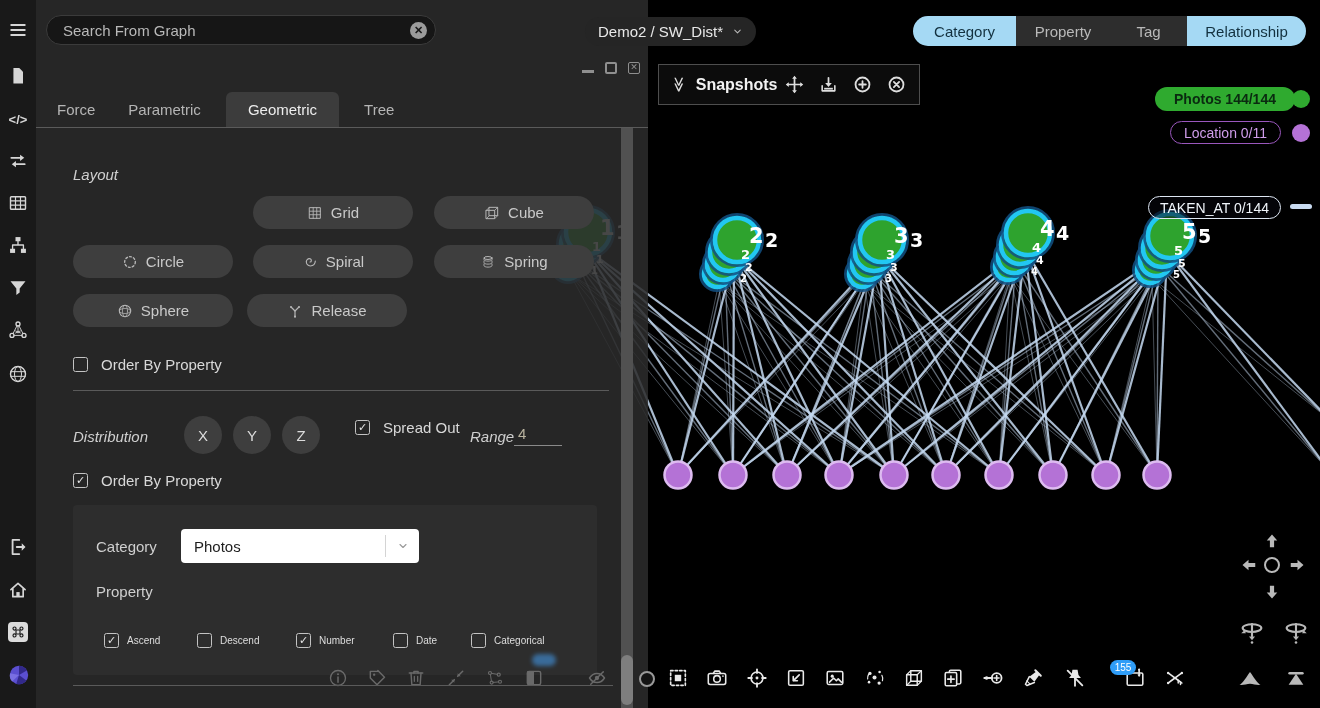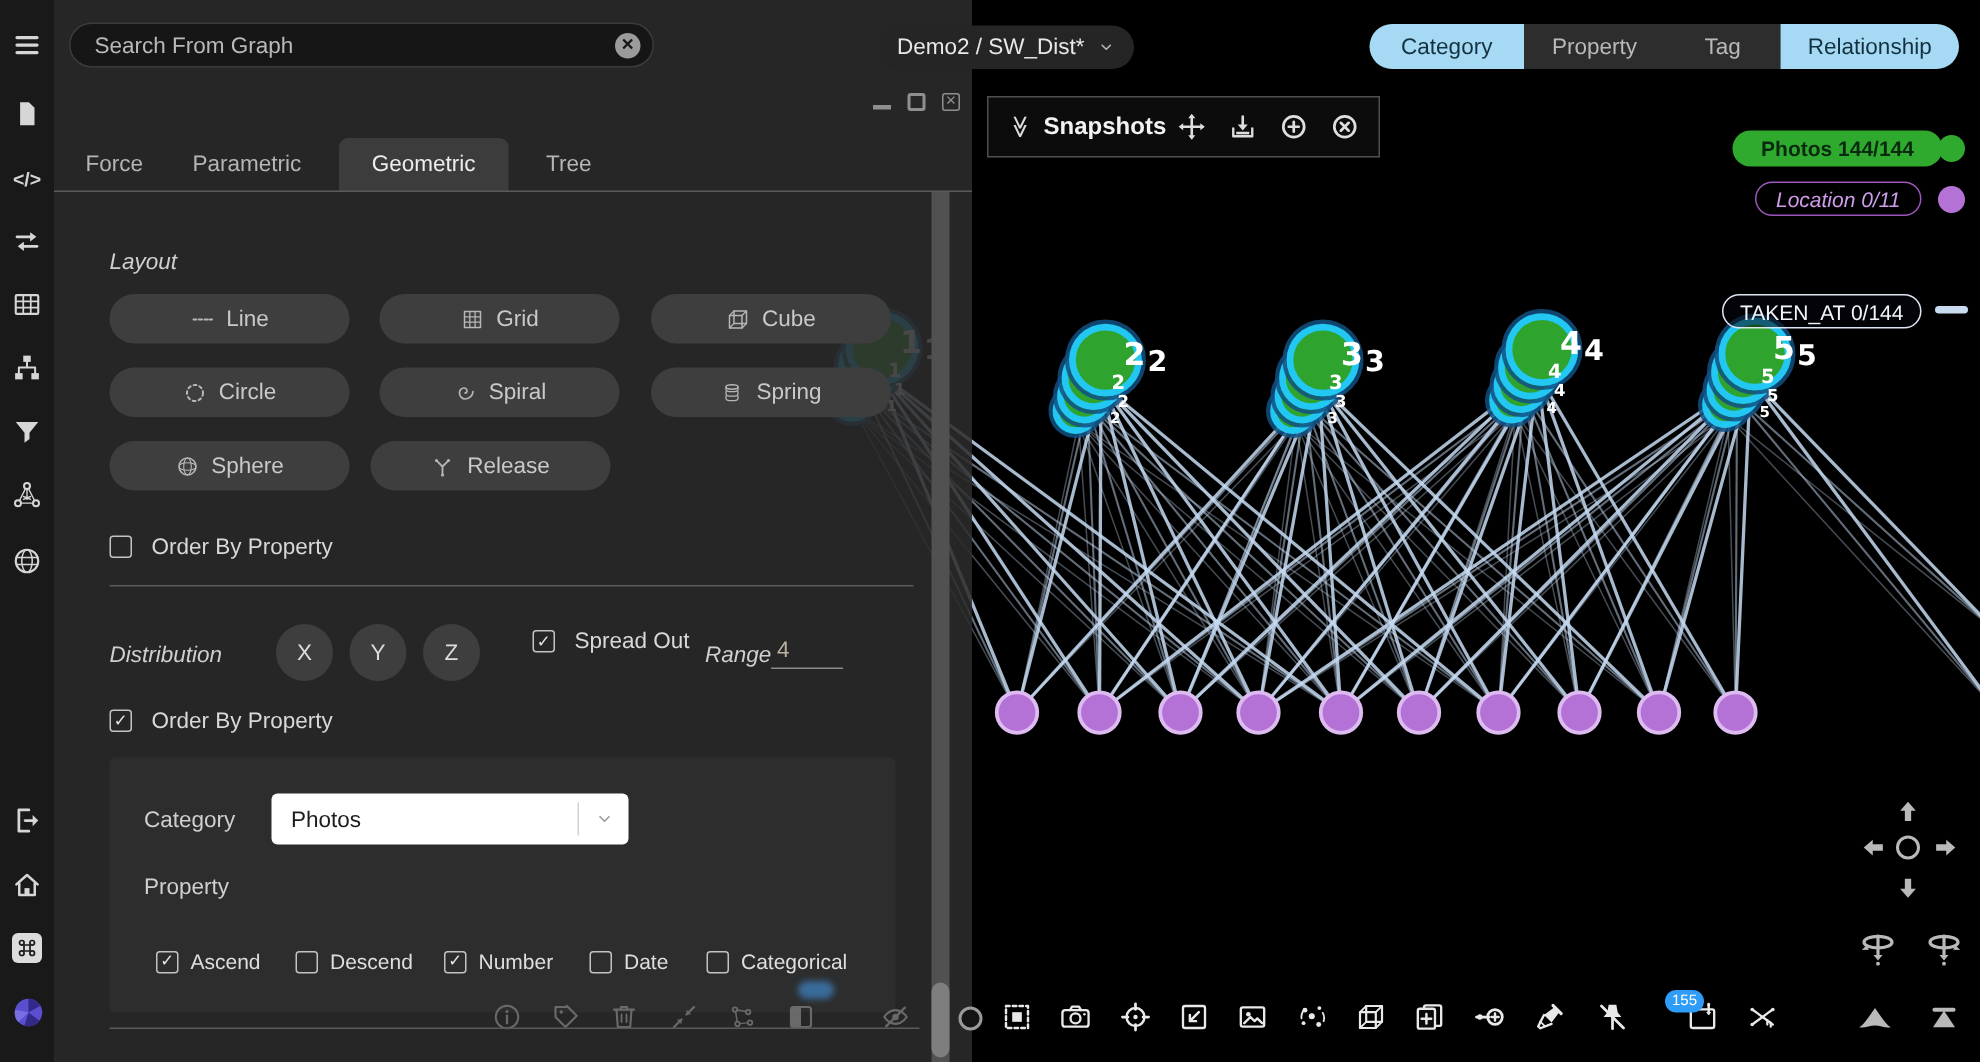--- a/index.html
+++ b/index.html
@@ -55,21 +55,21 @@
   .range-val{position:absolute;width:48px;color:#b9b39f;font-size:15px;border-bottom:1.5px solid #8a8a8a;
       padding:0 0 3px 4px;}
 
   .subpanel{position:absolute;left:37px;top:505px;width:524px;height:170px;background:#2d2d2d;border-radius:4px;}
   .sel-label{position:absolute;color:#cfcfcf;font-size:15px;}
   .select{position:absolute;width:238px;height:34px;background:#fff;border-radius:4px;display:flex;align-items:center;
       color:#1d1d1d;font-size:15px;padding-left:13px;cursor:pointer;}
   .select .chev{margin-left:auto;width:34px;height:22px;border-left:1px solid #d4d4d4;display:flex;
       align-items:center;justify-content:center;color:#999;}
   .select .chev svg{width:12px;height:12px;}
-  .opt{position:absolute;display:flex;align-items:center;gap:8px;color:#dedede;font-size:14px;}
+  .opt{position:absolute;display:flex;align-items:center;gap:8px;color:#dedede;font-size:10px;}
 
   .f-icon{position:absolute;width:20px;height:20px;color:#7a7a7a;opacity:.8;}
   .blur-badge{position:absolute;left:496px;top:654px;width:24px;height:12px;border-radius:7px;background:#3f86c8;
       filter:blur(2px);opacity:.7;}
   .scroll-track{position:absolute;left:585px;top:128px;width:12px;height:580px;background:#515151;}
   .scroll-thumb{position:absolute;left:585px;top:655px;width:12px;height:50px;background:#7e7e7e;border-radius:6px;cursor:pointer;}
   .handle-ring{position:absolute;left:603px;top:671px;width:16px;height:16px;border:2px solid #9a9a9a;
       border-radius:50%;background:#141414;cursor:pointer;}
 
   
@@ -83,21 +83,21 @@
   .snap{position:absolute;left:658px;top:64px;width:262px;height:41px;background:#0c0c0c;border:1px solid #4e4e4e;
       display:flex;align-items:center;padding:0 13px;z-index:20;}
   .snap-chev{transform:rotate(90deg);color:#ddd;font-size:15px;line-height:1;}
   .snap-title{margin-left:8px;color:#f2f2f2;font-size:16px;font-weight:bold;}
   .snap .icon{width:19px;height:19px;color:#dedede;cursor:pointer;}
   .snap .icon + .icon{margin-left:15px;}
   .snap .icon.first{margin-left:auto;}
 
   .pill{position:absolute;display:flex;align-items:center;justify-content:center;font-size:14px;border-radius:12px;z-index:20;}
   .pill.photos{left:1155px;top:87px;width:140px;height:24px;background:#2faa2f;color:#0a2a10;font-weight:bold;}
-  .pill.location{left:1170px;top:121px;width:111px;height:23px;border:1.5px solid #9a57bd;color:#cf9cea;font-style:italic;}
+  .pill.location{left:1170px;top:121px;width:111px;height:23px;border:1.5px solid #9a57bd;color:#cf9cea;}
   .pill.taken{left:1148px;top:196px;width:133px;height:23px;border:1.5px solid #dde6f2;color:#f0f5fb;
       background:rgba(8,8,14,0.55);z-index:6;}
   .dot{position:absolute;width:18px;height:18px;border-radius:50%;z-index:20;}
   .taken-dash{position:absolute;left:1290px;top:204px;width:22px;height:5px;background:#c9dbf1;border-radius:2.5px;z-index:6;}
 
   .tool{position:absolute;top:667px;width:22px;height:22px;color:#e9e9e9;z-index:20;cursor:pointer;}
   .badge155{position:absolute;left:1110px;top:660px;min-width:26px;height:15px;background:#2f9df7;border-radius:8px;
       color:#fff;font-size:10px;display:flex;align-items:center;justify-content:center;padding:0 4px;z-index:21;}
 
   .nav{position:absolute;width:18px;height:18px;color:#b9b9b9;z-index:20;cursor:pointer;}
@@ -414,28 +414,20 @@
     <div class="ptabs">
       <span class="ptab">Force</span>
       <span class="ptab">Parametric</span>
       <span class="ptab active">Geometric</span>
       <span class="ptab">Tree</span>
     </div>
     <div class="pdiv" style="left:0;top:127px;width:612px"></div>
 
     <div class="plabel" style="left:37px;top:166px">Layout</div>
 
-    <div class="lbtn" style="left:37px;top:196px">
-        <span class="icon">
-          <svg viewBox="0 0 24 24" fill="none" stroke="currentColor" stroke-linecap="round" stroke-linejoin="round">
-            <path d="M3 12h3M8.5 12h3M14 12h3M19 12h2.5" stroke-width="2"></path>
-          </svg>
-        </span>
-        <span>Line</span>
-      </div>
     <div class="lbtn" style="left:398px;top:196px">
         <span class="icon">
           <svg viewBox="0 0 24 24" fill="none" stroke="currentColor" stroke-linecap="round" stroke-linejoin="round">
             <rect x="3.5" y="8" width="12.5" height="12.5" stroke-width="1.5"></rect>
             <rect x="8" y="3.5" width="12.5" height="12.5" stroke-width="1.5"></rect>
             <path d="M3.5 8L8 3.5M16 8l4.5-4.5M16 20.5l4.5-4.5M3.5 20.5L8 16" stroke-width="1.2"></path>
           </svg>
         </span>
         <span>Cube</span>
       </div>

